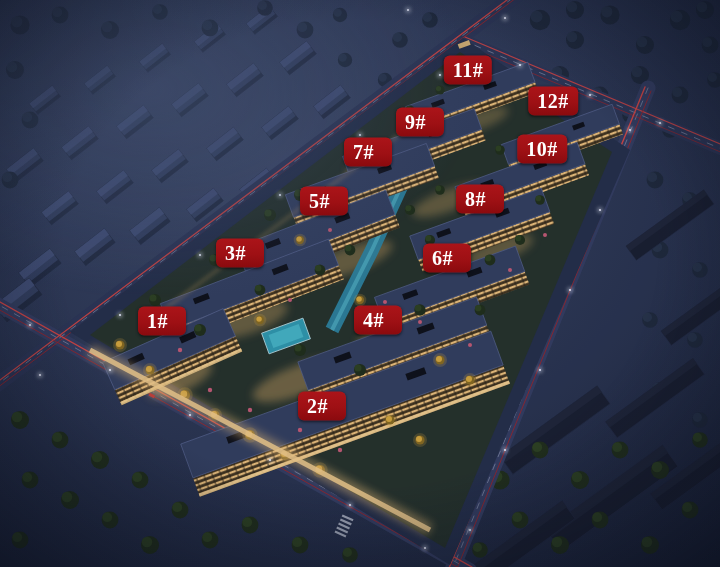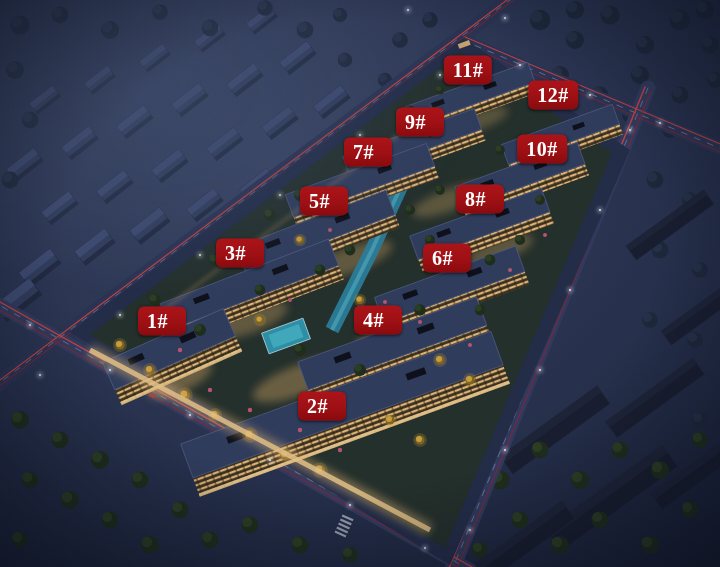--- a/index.html
+++ b/index.html
@@ -438,15 +438,15 @@
       <div class="badge" style="left: 322px; top: 406px;">2#</div>
       <div class="badge" style="left: 240px; top: 253px;">3#</div>
       <div class="badge" style="left: 378px; top: 320px;">4#</div>
       <div class="badge" style="left: 324px; top: 201px;">5#</div>
       <div class="badge" style="left: 447px; top: 258px;">6#</div>
       <div class="badge" style="left: 368px; top: 152px;">7#</div>
       <div class="badge" style="left: 480px; top: 199px;">8#</div>
       <div class="badge" style="left: 420px; top: 122px;">9#</div>
       <div class="badge" style="left: 542px; top: 149px;">10#</div>
       <div class="badge" style="left: 468px; top: 70px;">11#</div>
-      <div class="badge" style="left: 553px; top: 95px;">12#</div>
+      <div class="badge" style="left: 553px; top: 101px;">12#</div>
     </div>
 </div>
 
 </body></html>

